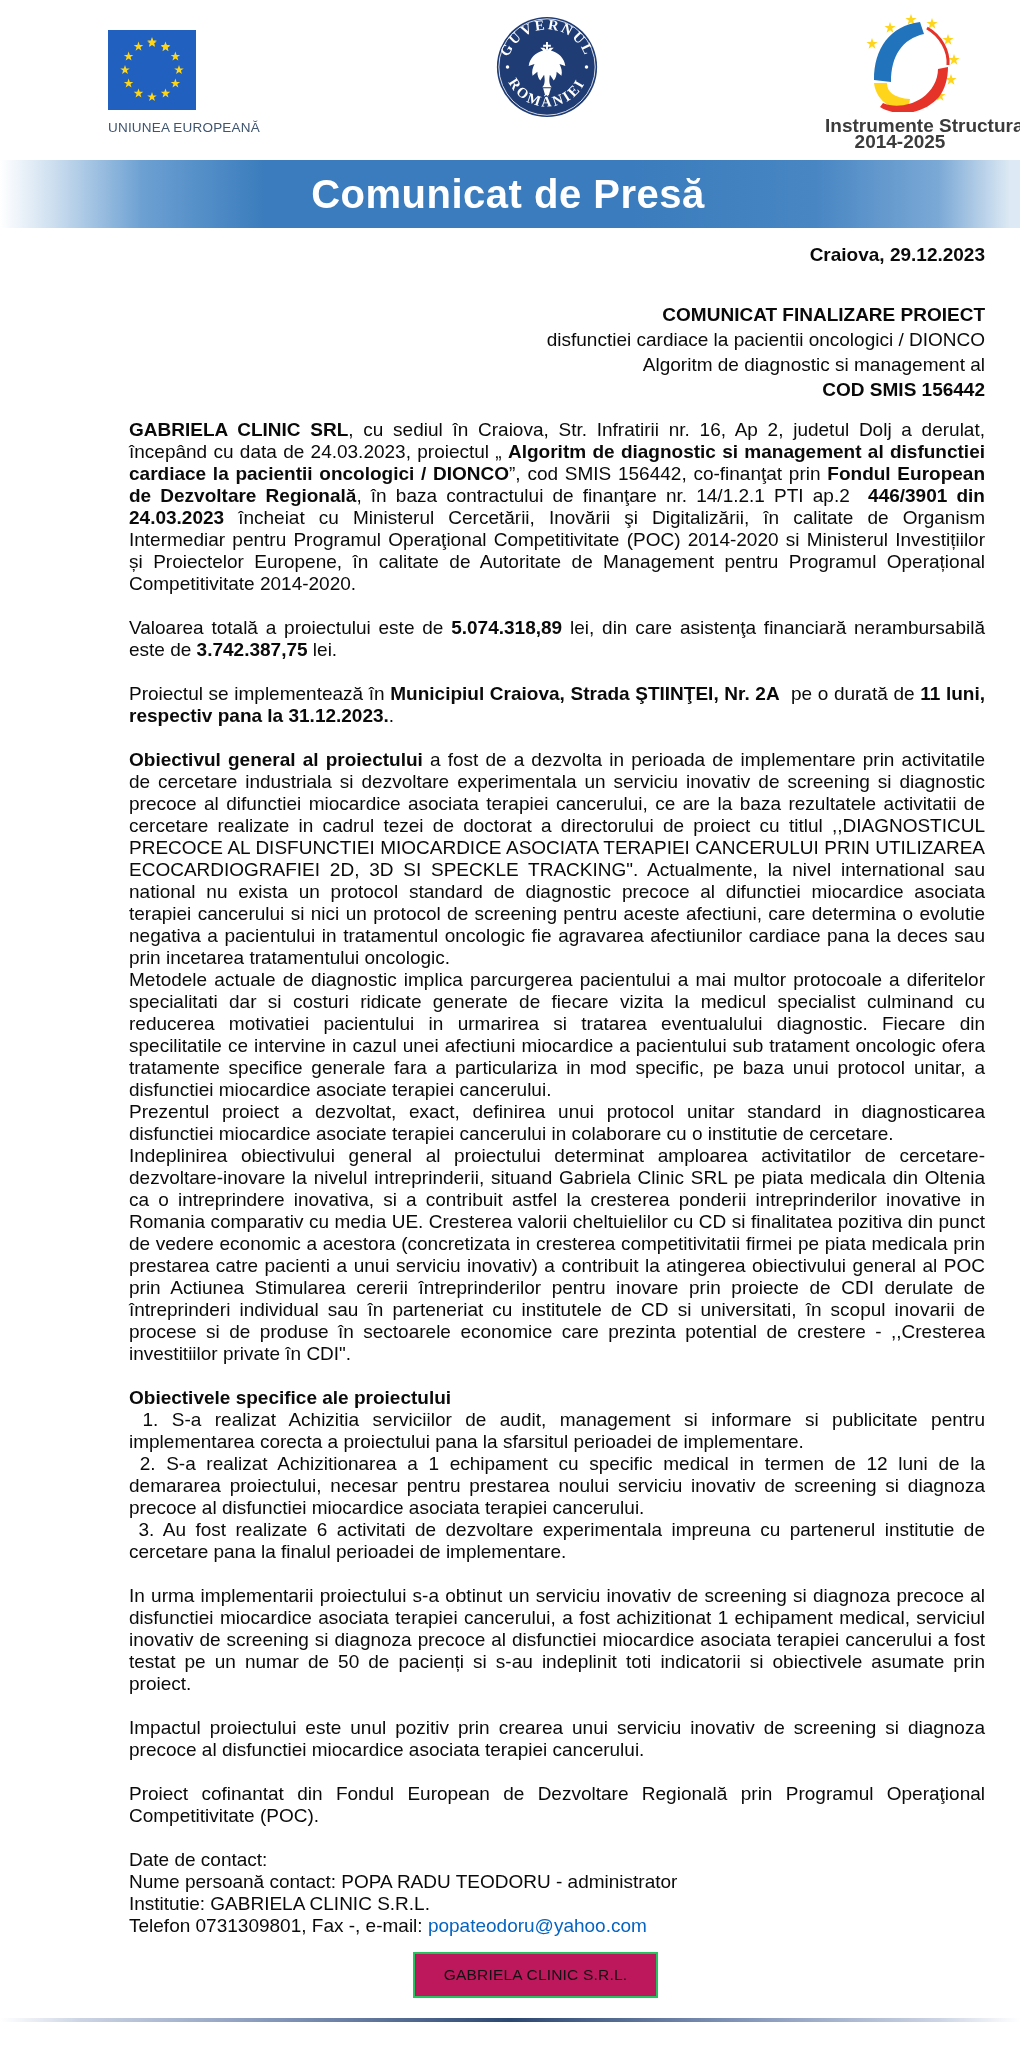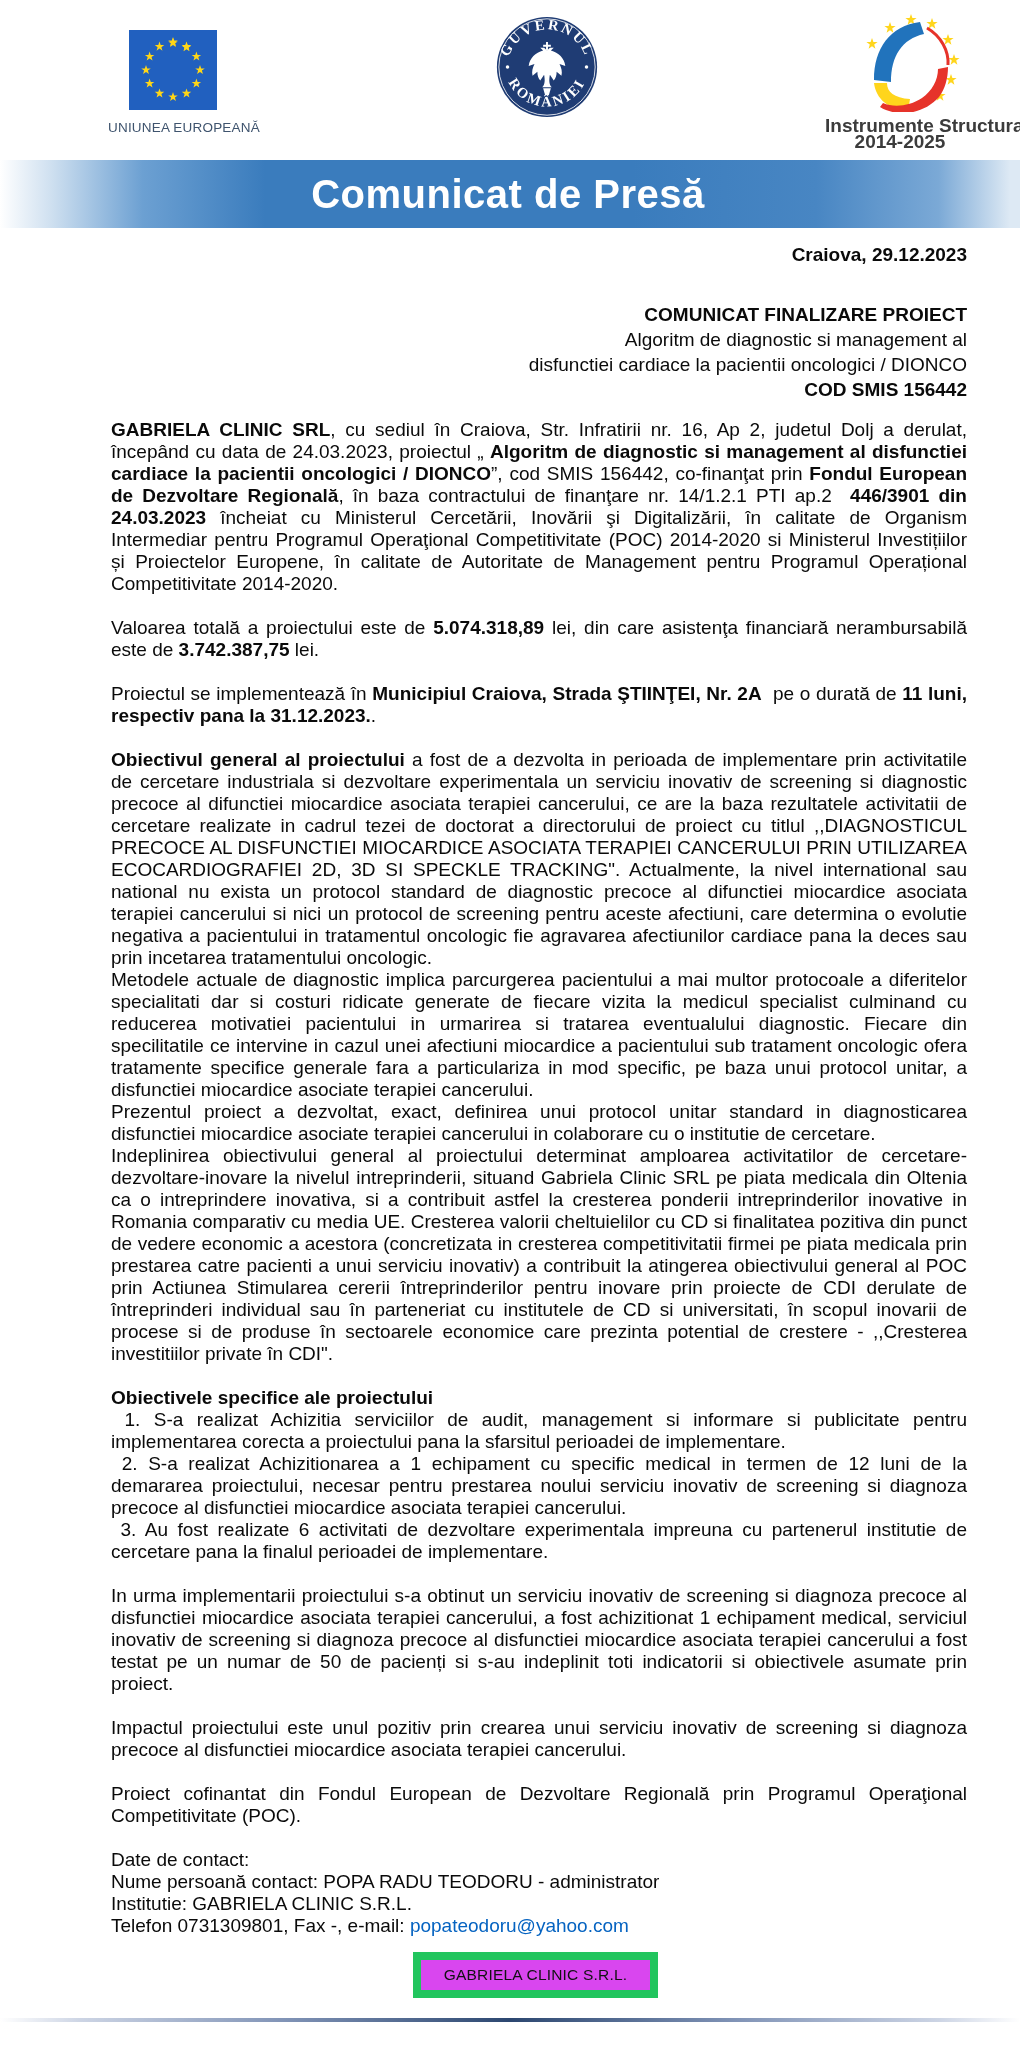--- a/index.html
+++ b/index.html
@@ -5,52 +5,52 @@
   * { margin:0; padding:0; box-sizing:border-box; }
   html,body { background:#ffffff; }
   body {
     width:1020px; height:2048px; position:relative; overflow:hidden;
     font-family:"Liberation Sans", sans-serif; color:#0a0a0a;
   }
   .page { position:relative; width:1020px; height:2048px; background:#fff; }
 
   
   .logos { position:relative; height:160px; }
-  .eu-logo { position:absolute; left:108px; top:30px; width:130px; text-align:center; }
+  .eu-logo { position:absolute; left:108px; top:30px; width:130px; }
   .eu-caption { margin-top:6px; font-size:13.5px; color:#3f546e; letter-spacing:.2px; white-space:nowrap; }
   .gov-logo { position:absolute; left:494px; top:14px; }
   .is-logo { position:absolute; left:825px; top:8px; width:150px; text-align:center; }
   .is-caption { font-size:19px; font-weight:bold; color:#3c3c3c; line-height:16px; margin-top:2px; white-space:nowrap; }
 
   
   .banner {
     position:absolute; left:0; top:160px; width:1020px; height:68px;
     background:linear-gradient(90deg,#ffffff 0%,#cfe0f0 5%,#6ca0d2 14%,#3a7cbd 26%,#3a7cbd 62%,#4886c3 80%,#7ba9d6 92%,#dde9f4 99%);
     display:flex; align-items:center; justify-content:center;padding-left:8px;
   }
   .banner-title {
     color:#ffffff; font-size:40px; font-weight:bold; letter-spacing:.5px;
     transform:translateX(-6px);
   }
 
   
-  .content { position:absolute; left:111px; top:228px; width:856px; font-size:19px; line-height:22px; }
+  .content { position:absolute; left:129px; top:228px; width:856px; font-size:19px; line-height:22px; }
   .dateline { text-align:right; font-weight:bold; margin-top:16px; margin-bottom:36px; }
   .title-block { text-align:right; line-height:25px; margin-bottom:17px; }
   .title-block .tb { font-weight:bold; }
   p.para { text-align:justify; }
   p.left { text-align:left; }
   p.gap { margin-top:22px; }
   .b { font-weight:bold; }
   .link { color:#0563c1; cursor:pointer; }
 
   
   .sig-box {
     position:absolute; left:413px; top:1952px; width:245px; height:46px;
-    border:8px solid #22c55e; background:#d946ef;
+    border:2px solid #22c55e; background:#be185d;
     display:flex; align-items:center; justify-content:center;
     font-size:15.5px; color:#111; letter-spacing:.2px;
   }
   .bottom-line {
     position:absolute; left:0; top:2018px; width:1020px; height:4px;
     background:linear-gradient(90deg, rgba(255,255,255,0) 0%, #ccd4e4 8%, #8093b6 28%, #2c4770 50%, #8093b6 72%, #ccd4e4 92%, rgba(255,255,255,0) 100%);
   }
 </style>
 </head>
 <body>
@@ -133,22 +133,22 @@
   <div class="banner">
     <span class="banner-title">Comunicat de Presă</span>
   </div>
 
   <div class="content">
 
     <p class="dateline">Craiova, 29.12.2023</p>
 
     <div class="title-block">
       <div class="tb">COMUNICAT FINALIZARE PROIECT</div>
+      <div>disfunctiei cardiace la pacientii oncologici / DIONCO</div>
       <div>Algoritm de diagnostic si management al</div>
-      <div>disfunctiei cardiace la pacientii oncologici / DIONCO</div>
       <div class="tb">COD SMIS 156442</div>
     </div>
 
     <p class="para"><span class="b">GABRIELA CLINIC SRL</span><span>, cu sediul în Craiova, Str. Infratirii nr. 16, Ap 2, judetul Dolj a derulat, începând cu data de 24.03.2023, proiectul „ </span><span class="b">Algoritm de diagnostic si management al disfunctiei cardiace la pacientii oncologici / DIONCO</span><span>”, cod SMIS 156442, co-finanţat prin </span><span class="b">Fondul European de Dezvoltare Regională</span><span>, în baza contractului de finanţare nr. 14/1.2.1 PTI ap.2&nbsp; </span><span class="b">446/3901 din 24.03.2023</span><span> încheiat cu Ministerul Cercetării, Inovării şi Digitalizării, în calitate de Organism Intermediar pentru Programul Operaţional Competitivitate (POC) 2014-2020 si Ministerul Investițiilor și Proiectelor Europene, în calitate de Autoritate de Management pentru Programul Operațional Competitivitate 2014-2020.</span></p>
     <p class="para gap"><span>Valoarea totală a proiectului este de </span><span class="b">5.074.318,89</span><span> lei, din care asistenţa financiară nerambursabilă este de </span><span class="b">3.742.387,75</span><span> lei.</span></p>
     <p class="para gap"><span>Proiectul se implementează în </span><span class="b">Municipiul Craiova, Strada ŞTIINŢEI, Nr. 2A</span><span>&nbsp; pe o durată de </span><span class="b">11 luni, respectiv pana la 31.12.2023.</span><span>.</span></p>
     <p class="para gap"><span class="b">Obiectivul general al proiectului</span><span> a fost de a dezvolta in perioada de implementare prin activitatile de cercetare industriala si dezvoltare experimentala un serviciu inovativ de screening si diagnostic precoce al difunctiei miocardice asociata terapiei cancerului, ce are la baza rezultatele activitatii de cercetare realizate in cadrul tezei de doctorat a directorului de proiect cu titlul ,,DIAGNOSTICUL PRECOCE AL DISFUNCTIEI MIOCARDICE ASOCIATA TERAPIEI CANCERULUI PRIN UTILIZAREA ECOCARDIOGRAFIEI 2D, 3D SI SPECKLE TRACKING". Actualmente, la nivel international sau national nu exista un protocol standard de diagnostic precoce al difunctiei miocardice asociata terapiei cancerului si nici un protocol de screening pentru aceste afectiuni, care determina o evolutie negativa a pacientului in tratamentul oncologic fie agravarea afectiunilor cardiace pana la deces sau prin incetarea tratamentului oncologic.</span></p>
     <p class="para"><span>Metodele actuale de diagnostic implica parcurgerea pacientului a mai multor protocoale a diferitelor specialitati dar si costuri ridicate generate de fiecare vizita la medicul specialist culminand cu reducerea motivatiei pacientului in urmarirea si tratarea eventualului diagnostic. Fiecare din specilitatile ce intervine in cazul unei afectiuni miocardice a pacientului sub tratament oncologic ofera tratamente specifice generale fara a particulariza in mod specific, pe baza unui protocol unitar, a disfunctiei miocardice asociate terapiei cancerului.</span></p>
     <p class="para"><span>Prezentul proiect a dezvoltat, exact, definirea unui protocol unitar standard in diagnosticarea disfunctiei miocardice asociate terapiei cancerului in colaborare cu o institutie de cercetare.</span></p>
     <p class="para"><span>Indeplinirea obiectivului general al proiectului determinat amploarea activitatilor de cercetare-dezvoltare-inovare la nivelul intreprinderii, situand Gabriela Clinic SRL pe piata medicala din Oltenia ca o intreprindere inovativa, si a contribuit astfel la cresterea ponderii intreprinderilor inovative in Romania comparativ cu media UE. Cresterea valorii cheltuielilor cu CD si finalitatea pozitiva din punct de vedere economic a acestora (concretizata in cresterea competitivitatii firmei pe piata medicala prin prestarea catre pacienti a unui serviciu inovativ) a contribuit la atingerea obiectivului general al POC prin Actiunea Stimularea cererii întreprinderilor pentru inovare prin proiecte de CDI derulate de întreprinderi individual sau în parteneriat cu institutele de CD si universitati, în scopul inovarii de procese si de produse în sectoarele economice care prezinta potential de crestere - ,,Cresterea investitiilor private în CDI".</span></p>

